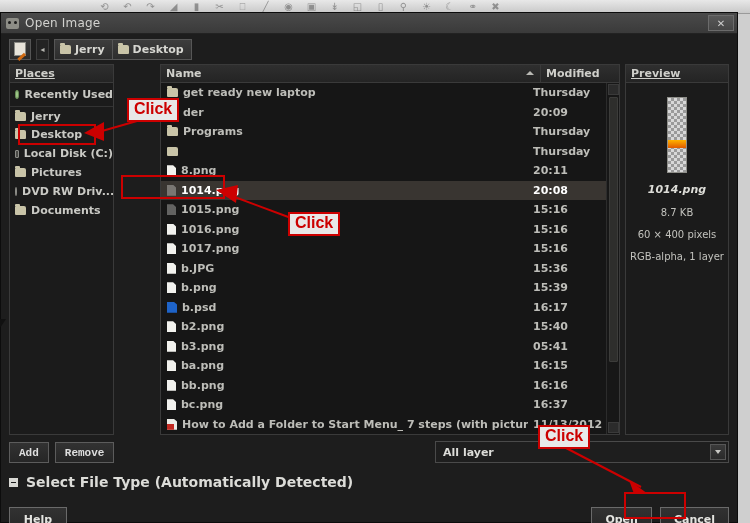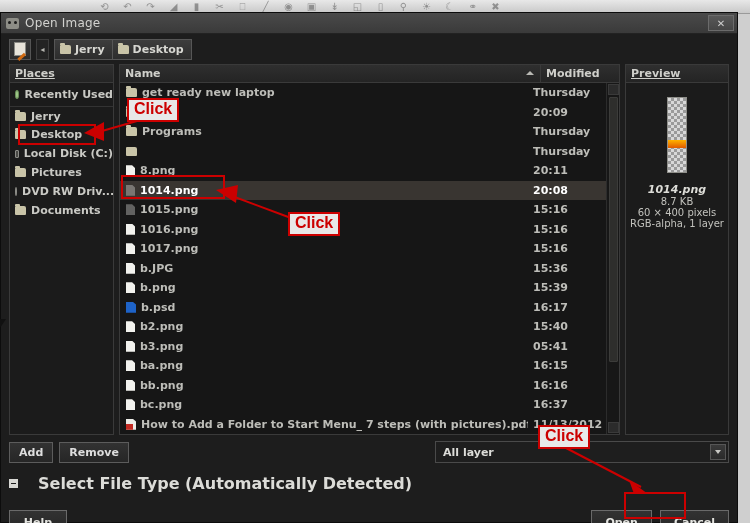--- a/index.html
+++ b/index.html
@@ -147,21 +147,21 @@
   }
   .dvd-ico {
     width: 9px; height: 9px; border-radius: 50%;
     border: 1px solid #8d8d88; background: #3a3a38;
   }
 
   
   .filepane {
     flex: 1; min-width: 0;
     background: #161616; border: 1px solid #3a3a3a;
-    display: flex; flex-direction: column;
+    display: flex; flex-direction: column; margin-left: 41px;
   }
   .fl-head {
     height: 18px; flex: 0 0 18px; display: flex;
     background: linear-gradient(#2f2f2f, #242424);
     border-bottom: 1px solid #3a3a3a;
     color: #cfcfca; font-size: 11px; font-weight: bold;
   }
   .fl-head .h-name { flex: 1; display: flex; align-items: center; padding-left: 5px;
     border-right: 1px solid #3a3a3a; position: relative; }
   .sort-arrow {
@@ -236,56 +236,56 @@
     position: relative;
   }
   .thumb .band {
     position: absolute; left: 0; right: 0; top: 42px; height: 8px;
     background: linear-gradient(#ffb300, #e05a00);
   }
   .pv-name {
     margin-top: 10px; color: #ddddd8; font-size: 11px;
     font-style: italic; font-weight: bold;
   }
-  .pv-line { margin-top: 0; color: #c2c2bd; font-size: 10px; }
+  .pv-line { margin-top: 11px; color: #c2c2bd; font-size: 10px; }
 
   
   .bottom { flex: 0 0 auto; padding: 6px 8px 0 8px; }
   .addremove-row {
     display: flex; align-items: center; gap: 6px; height: 23px;
     position: relative;
   }
   .sbtn {
     height: 21px; padding: 0 9px;
     background: linear-gradient(#323232, #262626);
     border: 1px solid #5c5c5c;
     color: #dedede; font-size: 11px; font-weight: bold;
-    display: flex; align-items: center; justify-content: center;
+    display: flex; align-items: center; justify-content: center; font-family: Liberation Mono, monospace;
   }
   .filter-combo {
     position: absolute; right: 0; top: 0;
     width: 294px; height: 22px;
     background: #1e1e1e; border: 1px solid #4a4a4a;
     display: flex; align-items: center;
     color: #dcdcd8; font-size: 11px; font-weight: bold;
     padding-left: 7px;
   }
   .filter-combo .arrow-box {
     position: absolute; right: 2px; top: 2px; width: 16px; height: 16px;
     background: linear-gradient(#3a3a3a, #2a2a2a); border: 1px solid #565656;
     display: flex; align-items: center; justify-content: center;
   }
   .filter-combo .arrow-box i {
     width: 0; height: 0; border-left: 3px solid transparent;
     border-right: 3px solid transparent; border-top: 4px solid #c8c8c4;
     display: block;
   }
   .expander-row {
-    display: flex; align-items: center; gap: 20px;
-    margin-top: 10px; color: #dcdcd8; font-size: 16px; font-weight: bold;
+    display: flex; align-items: center; gap: 8px;
+    margin-top: 10px; color: #dcdcd8; font-size: 14px; font-weight: bold;
   }
   .expander-box {
     width: 9px; height: 9px; background: #d8d8d4;
     position: relative; flex: 0 0 auto;
   }
   .expander-box:after {
     content: ""; position: absolute; left: 2px; top: 4px;
     width: 5px; height: 1px; background: #1b1b1b;
   }
   .actions-row {

